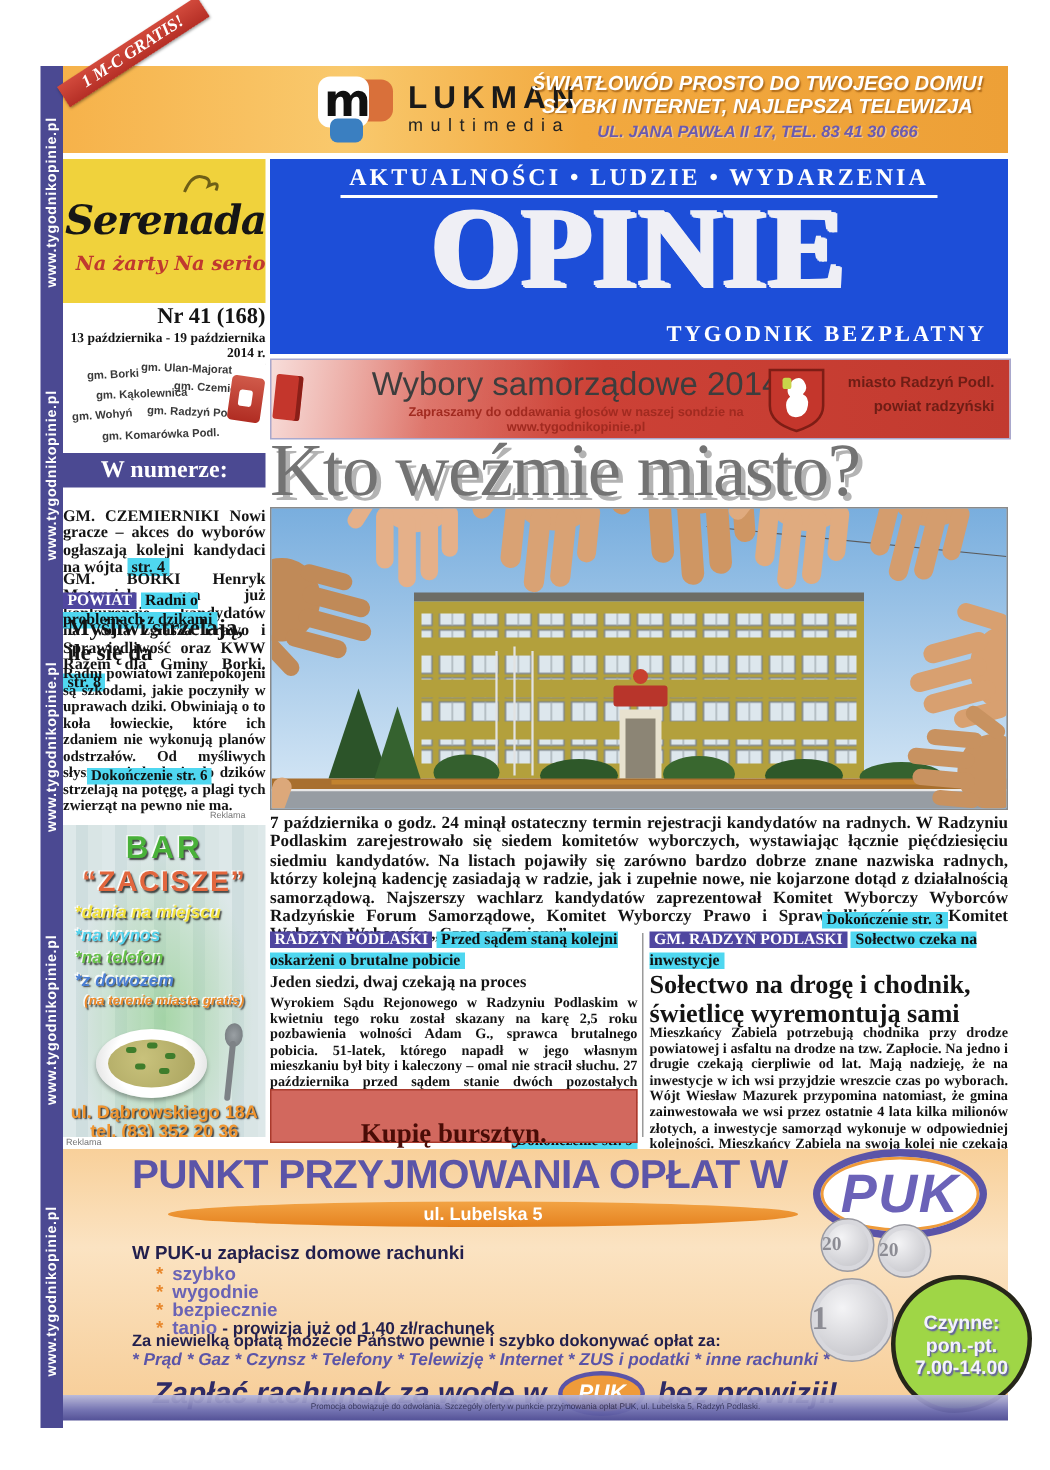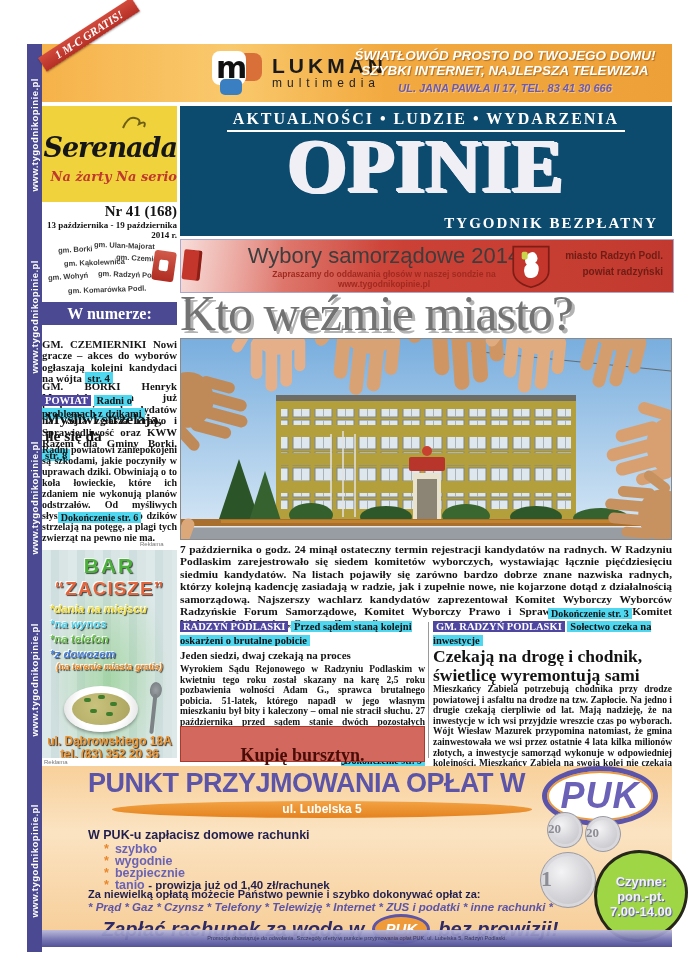--- a/index.html
+++ b/index.html
@@ -27,21 +27,21 @@
   .lk-name{font:bold 21px "Liberation Sans",sans-serif;letter-spacing:4px;color:#1a1a1a;line-height:20px;}
   .lk-sub{font:12px "Liberation Sans",sans-serif;letter-spacing:5px;color:#222;}
   .topad-txt{position:absolute;left:300px;top:4px;width:326px;text-align:center;color:#fff;
              font-family:"Liberation Sans",sans-serif;font-weight:bold;font-style:italic;
              text-shadow:1px 1px 1px rgba(120,60,0,.55);}
   .topad-l1{font-size:13.5px;line-height:15px;}
   .topad-l2{font-size:13.5px;line-height:15px;}
   .topad-l3{margin-top:4px;font-size:11px;color:#6a5ab0;text-shadow:1px 1px 0 rgba(255,255,255,.35);}
 
   
-  .masthead{left:180px;top:106px;width:492px;height:130px;background:#0c4a6e;}
+  .masthead{left:180px;top:106px;width:492px;height:130px;background:#1d4ed8;}
   .mh-top{position:absolute;left:0;top:4px;width:100%;text-align:center;}
   .mh-top span{display:inline-block;color:#fff;font-weight:bold;font-size:16px;letter-spacing:2px;
                border-bottom:2px solid #fff;padding:0 6px 2px;}
   .mh-title{position:absolute;left:0;top:22px;width:100%;text-align:center;color:#efeff5;
             font-weight:bold;font-size:76px;line-height:76px;letter-spacing:1px;
             text-shadow:1px 0 #efeff5,-1px 0 #efeff5,0 1px #efeff5,2px 1px #efeff5,-2px -1px #efeff5;}
   .mh-sub{position:absolute;right:14px;bottom:4px;color:#fff;font-weight:bold;font-size:15px;letter-spacing:2px;}
 
   
   .serenada{left:42px;top:106px;width:135px;height:96px;background:#f0d23c;text-align:right;overflow:hidden;}
@@ -371,21 +371,21 @@
   <div class="abs amber">
     <div class="amber-t">Kupię bursztyn.</div>
     <div class="amber-c">Kontakt pod nr tel: 506 519 992</div>
   </div>
 
   <div class="abs colR">
     <p class="kick" style="margin:0">
       <span class="kl">GM. RADZYŃ PODLASKI</span>
       <span class="kt">Sołectwo czeka na inwestycje</span>
     </p>
-    <h2 class="art-title-r" style="margin:0">Czekają na drogę i chodnik, świetlicę wyremontują sami</h2>
+    <h2 class="art-title-r" style="margin:0">Sołectwo na drogę i chodnik, świetlicę wyremontują sami</h2>
     <p class="art-body" style="margin:0">Mieszkańcy Zabiela potrzebują chodnika przy drodze powiatowej i asfaltu na drodze na tzw. Zapłocie. Na jedno i drugie czekają cierpliwie od lat. Mają nadzieję, że na inwestycje w ich wsi przyjdzie wreszcie czas po wyborach. Wójt Wiesław Mazurek przypomina natomiast, że gmina zainwestowała we wsi przez ostatnie 4 lata kilka milionów złotych, a inwestycje samorząd wykonuje w odpowiedniej kolejności. Mieszkańcy Zabiela na swoją kolej nie czekają i już przygotowują się do remontu wiejskiej świetlicy, na który przeznaczą fundusz sołecki.</p>
     <div class="art-more">
       <span class="dok">Dokończenie str. 7</span>
     </div>
   </div>
 
   <div class="abs tinylabel" style="left:44px;top:759px">Reklama</div>
 
   <div class="abs puk">
     <div class="puk-title">PUNKT PRZYJMOWANIA OPŁAT W</div>

